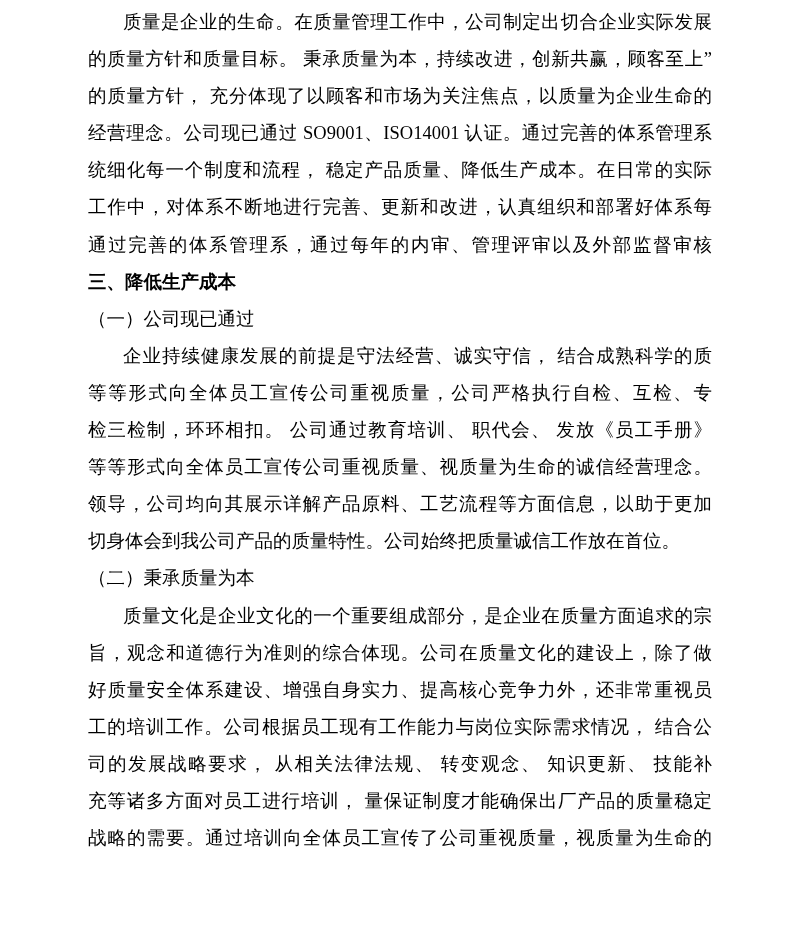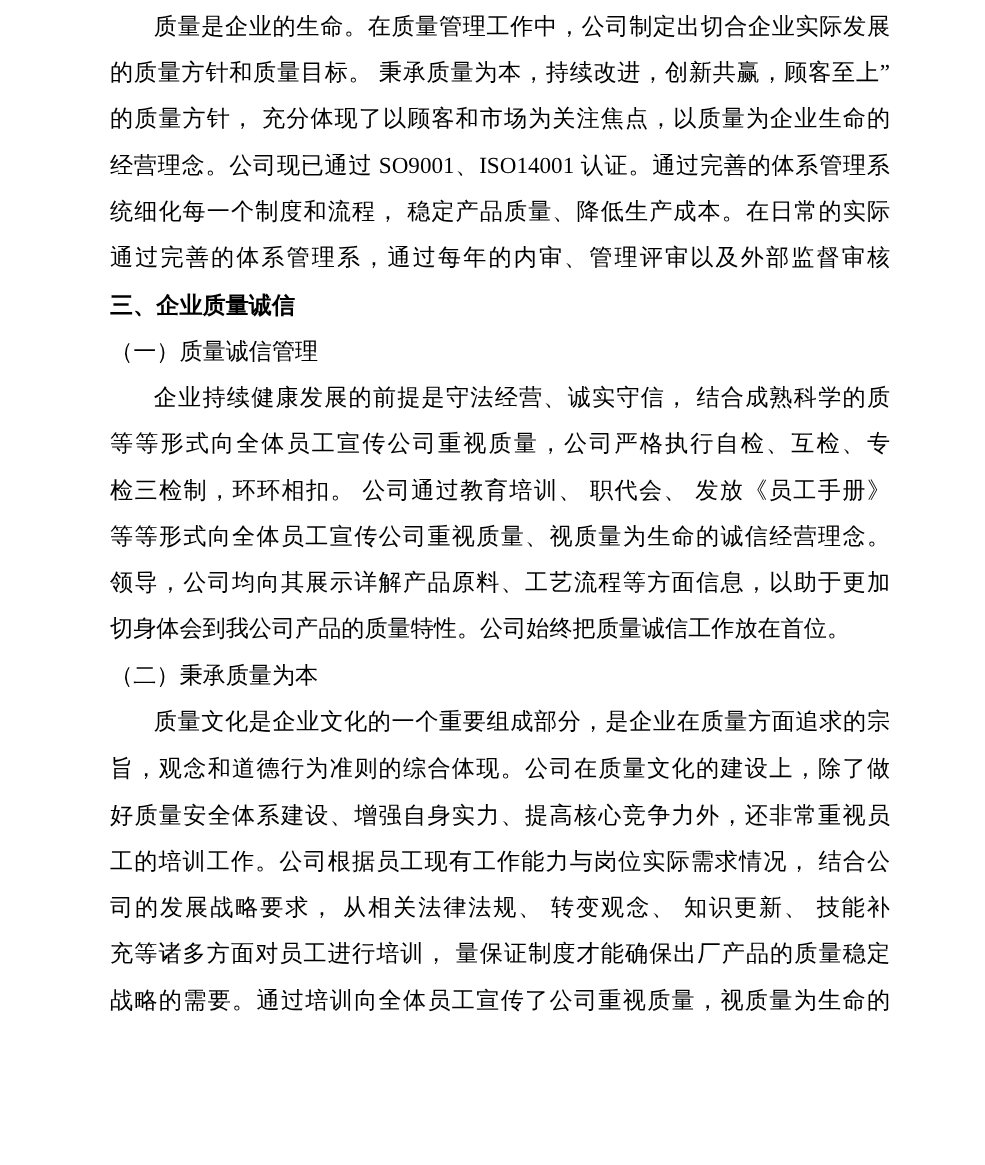--- a/index.html
+++ b/index.html
@@ -54,23 +54,24 @@
 </style>
 </head>
 <body>
 
 <div class="page">
     <div class="line  indent">质量是企业的生命。在质量管理工作中，公司制定出切合企业实际发展</div>
     <div class="line">的质量方针和质量目标。 秉承质量为本，持续改进，创新共赢，顾客至上”</div>
     <div class="line">的质量方针， 充分体现了以顾客和市场为关注焦点，以质量为企业生命的</div>
     <div class="line">经营理念。公司现已通过 SO9001、ISO14001 认证。通过完善的体系管理系</div>
     <div class="line">统细化每一个制度和流程， 稳定产品质量、降低生产成本。在日常的实际</div>
+    <div class="line">工作中，对体系不断地进行完善、更新和改进，认真组织和部署好体系每</div>
     <div class="line">通过完善的体系管理系，通过每年的内审、管理评审以及外部监督审核</div>
-    <div class="line heading">三、企业质量诚信</div>
-    <div class="line subheading">（一）质量诚信管理</div>
+    <div class="line heading">三、降低生产成本</div>
+    <div class="line subheading">（一）公司现已通过</div>
     <div class="line  indent">企业持续健康发展的前提是守法经营、诚实守信， 结合成熟科学的质</div>
     <div class="line">等等形式向全体员工宣传公司重视质量，公司严格执行自检、互检、专</div>
     <div class="line">检三检制，环环相扣。 公司通过教育培训、 职代会、 发放《员工手册》</div>
     <div class="line">等等形式向全体员工宣传公司重视质量、视质量为生命的诚信经营理念。</div>
     <div class="line">领导，公司均向其展示详解产品原料、工艺流程等方面信息，以助于更加</div>
     <div class="line  no-fill">切身体会到我公司产品的质量特性。公司始终把质量诚信工作放在首位。</div>
     <div class="line subheading">（二）秉承质量为本</div>
     <div class="line  indent">质量文化是企业文化的一个重要组成部分，是企业在质量方面追求的宗</div>
     <div class="line">旨，观念和道德行为准则的综合体现。公司在质量文化的建设上，除了做</div>
     <div class="line">好质量安全体系建设、增强自身实力、提高核心竞争力外，还非常重视员</div>

